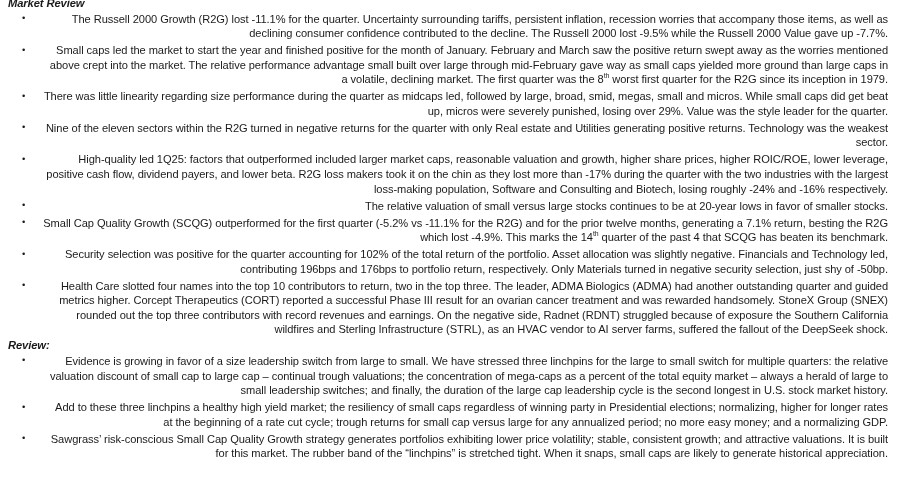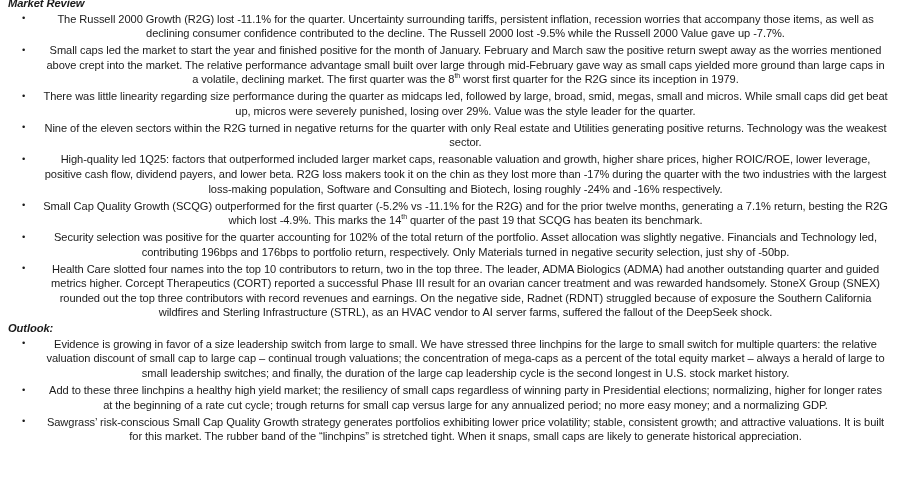--- a/index.html
+++ b/index.html
@@ -37,21 +37,21 @@
     list-style: none;
     margin: 0 0 0 0;
     padding: 0;
   }
   ul.bullets li {
     position: relative;
     padding-left: 35px;
     font-size: 11.1px;
     line-height: 14.55px;
     margin: 0 0 2.5px 0;
-    text-align: center;
+    text-align: right;
     letter-spacing: -0.06px;
   }
   ul.bullets li::before {
     content: "\2022";
     position: absolute;
     left: 14px;
     top: -0.5px;
     font-size: 9.5px;
     line-height: 14.55px;
     color: #1a1a1a;
@@ -79,36 +79,39 @@
     </li>
     <li>
       <span>There was little linearity regarding size performance during the quarter as midcaps led, followed by large, broad, smid, megas, small and micros. While small caps did get beat up, micros were severely punished, losing over 29%. Value was the style leader for the quarter.</span>
     </li>
     <li>
       <span>Nine of the eleven sectors within the R2G turned in negative returns for the quarter with only Real estate and Utilities generating positive returns. Technology was the weakest sector.</span>
     </li>
     <li>
       <span>High-quality led 1Q25: factors that outperformed included larger market caps, reasonable valuation and growth, higher share prices, higher ROIC/ROE, lower leverage, positive cash flow, dividend payers, and lower beta. R2G loss makers took it on the chin as they lost more than -17% during the quarter with the two industries with the largest loss-making population, Software and Consulting and Biotech, losing roughly -24% and -16% respectively.</span>
     </li>
+    <li>
+      <span>The relative valuation of small versus large stocks continues to be at 20-year lows in favor of smaller stocks.</span>
+    </li>
   </ul>
 
 
   <ul class="bullets">
     <li>
-      <span>Small Cap Quality Growth (SCQG) outperformed for the first quarter (-5.2% vs -11.1% for the R2G) and for the prior twelve months, generating a 7.1% return, besting the R2G which lost -4.9%. This marks the 14</span><sup>th</sup><span> quarter of the past 19 that SCQG has beaten its benchmark.</span>
+      <span>Small Cap Quality Growth (SCQG) outperformed for the first quarter (-5.2% vs -11.1% for the R2G) and for the prior twelve months, generating a 7.1% return, besting the R2G which lost -4.9%. This marks the 14</span><sup>th</sup><span> quarter of the past 4 that SCQG has beaten its benchmark.</span>
     </li>
     <li>
       <span>Security selection was positive for the quarter accounting for 102% of the total return of the portfolio. Asset allocation was slightly negative. Financials and Technology led, contributing 196bps and 176bps to portfolio return, respectively. Only Materials turned in negative security selection, just shy of -50bp.</span>
     </li>
     <li>
       <span>Health Care slotted four names into the top 10 contributors to return, two in the top three. The leader, ADMA Biologics (ADMA) had another outstanding quarter and guided metrics higher. Corcept Therapeutics (CORT) reported a successful Phase III result for an ovarian cancer treatment and was rewarded handsomely. StoneX Group (SNEX) rounded out the top three contributors with record revenues and earnings. On the negative side, Radnet (RDNT) struggled because of exposure the Southern California wildfires and Sterling Infrastructure (STRL), as an HVAC vendor to AI server farms, suffered the fallout of the DeepSeek shock.</span>
     </li>
   </ul>
 
-  <div class="section-head">Outlook:</div>
+  <div class="section-head">Review:</div>
 
   <ul class="bullets">
     <li>
       <span><span>Evidence is growing in favor of a size leadership switch from large to small. We have stressed three linchpins for the large to small switch for multiple quarters: the relative </span><b>valuation</b><span> discount of small cap to large cap – continual trough valuations; the </span><b>concentration</b><span> of mega-caps as a percent of the total equity market – always a herald of large to small leadership switches; and finally, the </span><b>duration</b><span> of the large cap leadership cycle is the second longest in U.S. stock market history.</span></span>
     </li>
     <li>
       <span><span>Add to these three linchpins a healthy high yield market; the resiliency of small caps regardless of winning party in Presidential elections; normalizing, higher for longer rates at the beginning of a rate cut cycle; trough returns for small cap versus large for any annualized period; no more easy money; and a normalizing GDP.</span></span>
     </li>
     <li>
       <span><span>Sawgrass’ risk-conscious Small Cap Quality Growth strategy generates portfolios exhibiting lower price volatility; stable, consistent growth; and attractive valuations. It is built for this market. The rubber band of the “linchpins” is stretched tight. When it snaps, small caps are likely to generate historical </span><b>appreciation.</b></span>

